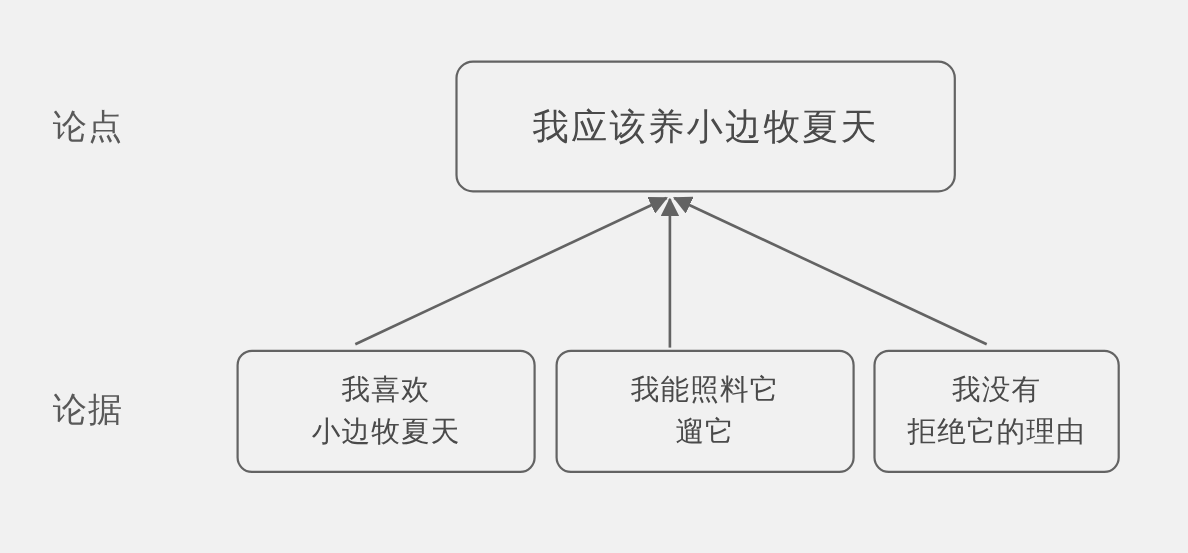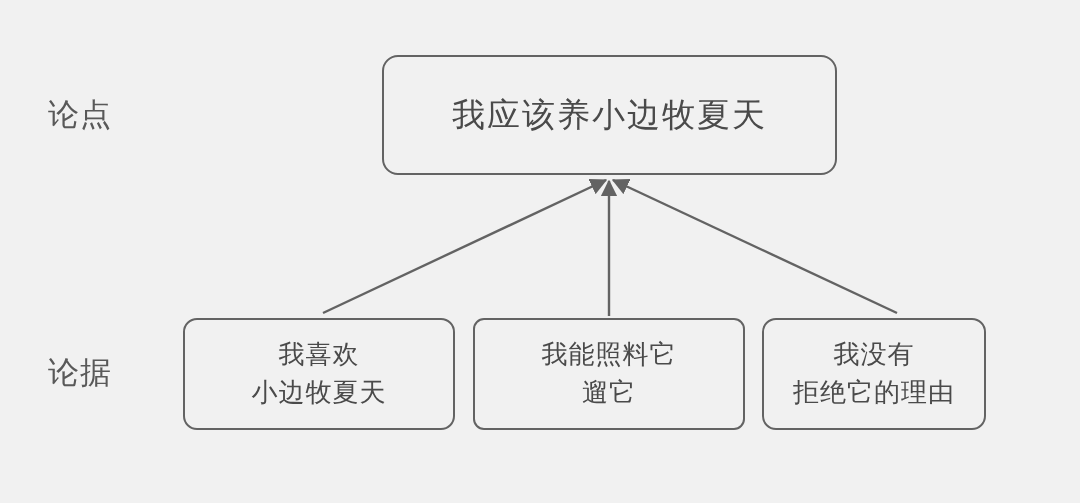--- a/index.html
+++ b/index.html
@@ -47,39 +47,40 @@
     box-sizing: border-box;
     background: #f1f1f1;
     border: 2px solid #636363;
     border-radius: 14px;
     display: flex;
     align-items: center;
     justify-content: center;
     text-align: center;
     color: #4a4a4a;
     z-index: 2;
+    margin-left: 32px;
   }
   #node-claim {
     left: 382px;
     top: 55px;
     width: 455px;
     height: 120px;
     border-radius: 16px;
   }
   #node-claim .node-text {
     font-size: 33px;
     line-height: 1.25;
     letter-spacing: 2px;
   }
   .node-evidence {
     top: 318px;
     height: 112px;
   }
   #node-ev-1 { left: 183px; width: 272px; }
-  #node-ev-2 { left: 473px; width: 272px; border-radius: 11px; }
+  #node-ev-2 { left: 473px; width: 272px; }
   #node-ev-3 { left: 762px; width: 224px; }
   .node-evidence .node-text {
     font-size: 26px;
     line-height: 1.45;
     letter-spacing: 1px;
   }
   .node-text {
     white-space: pre-line;
     padding: 0 10px;
   }

